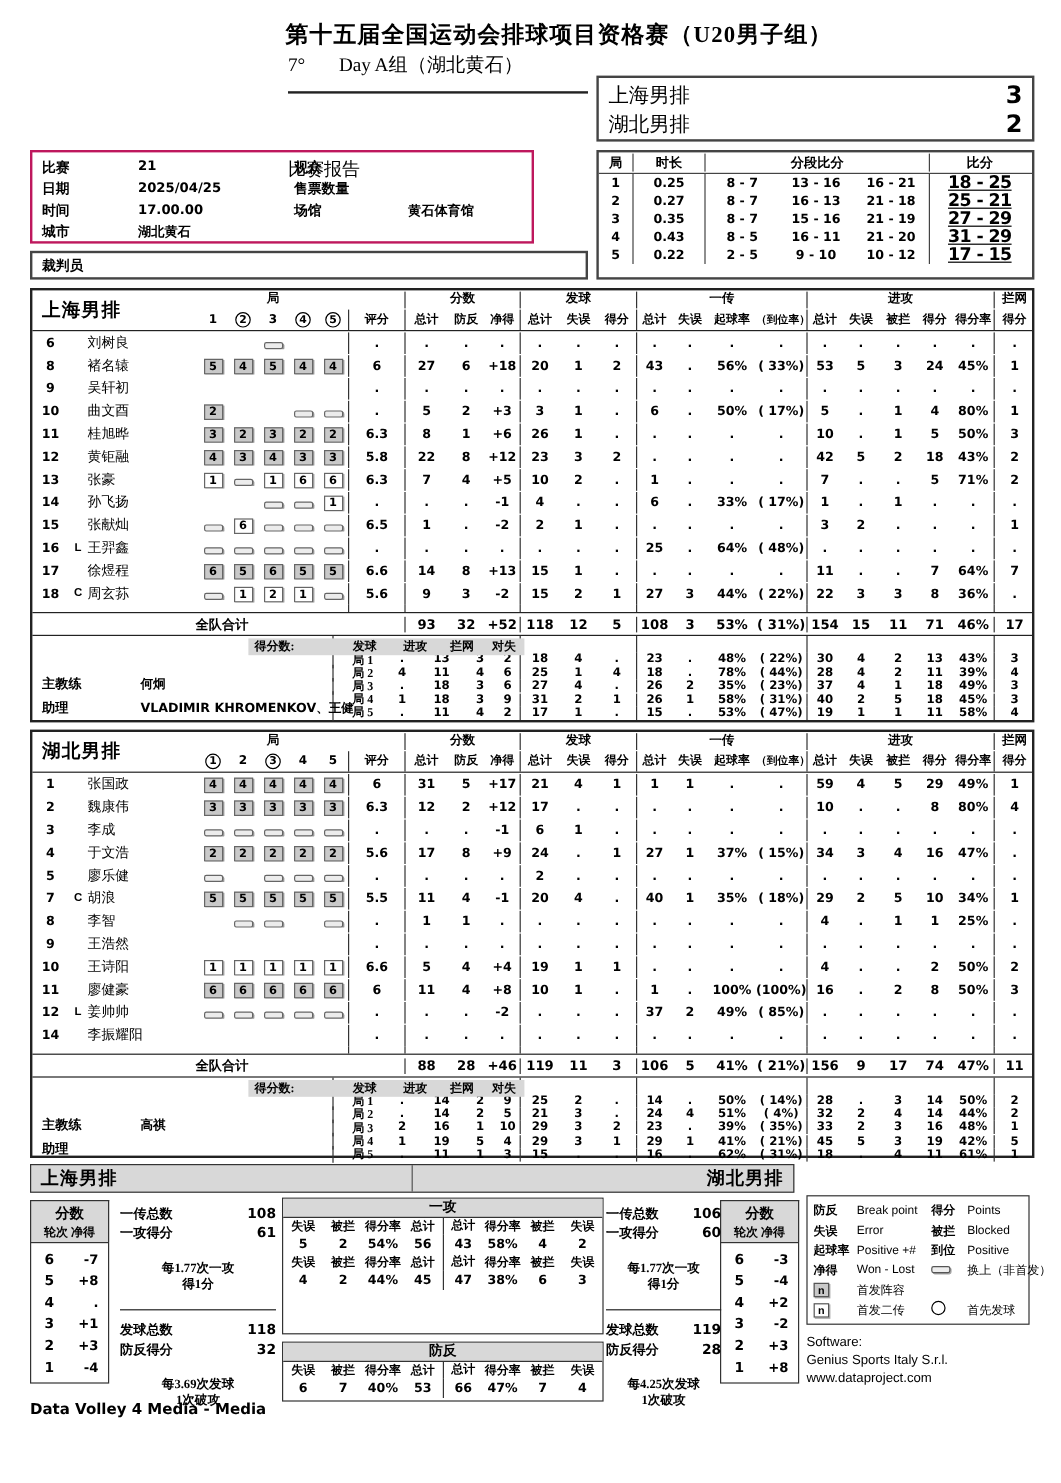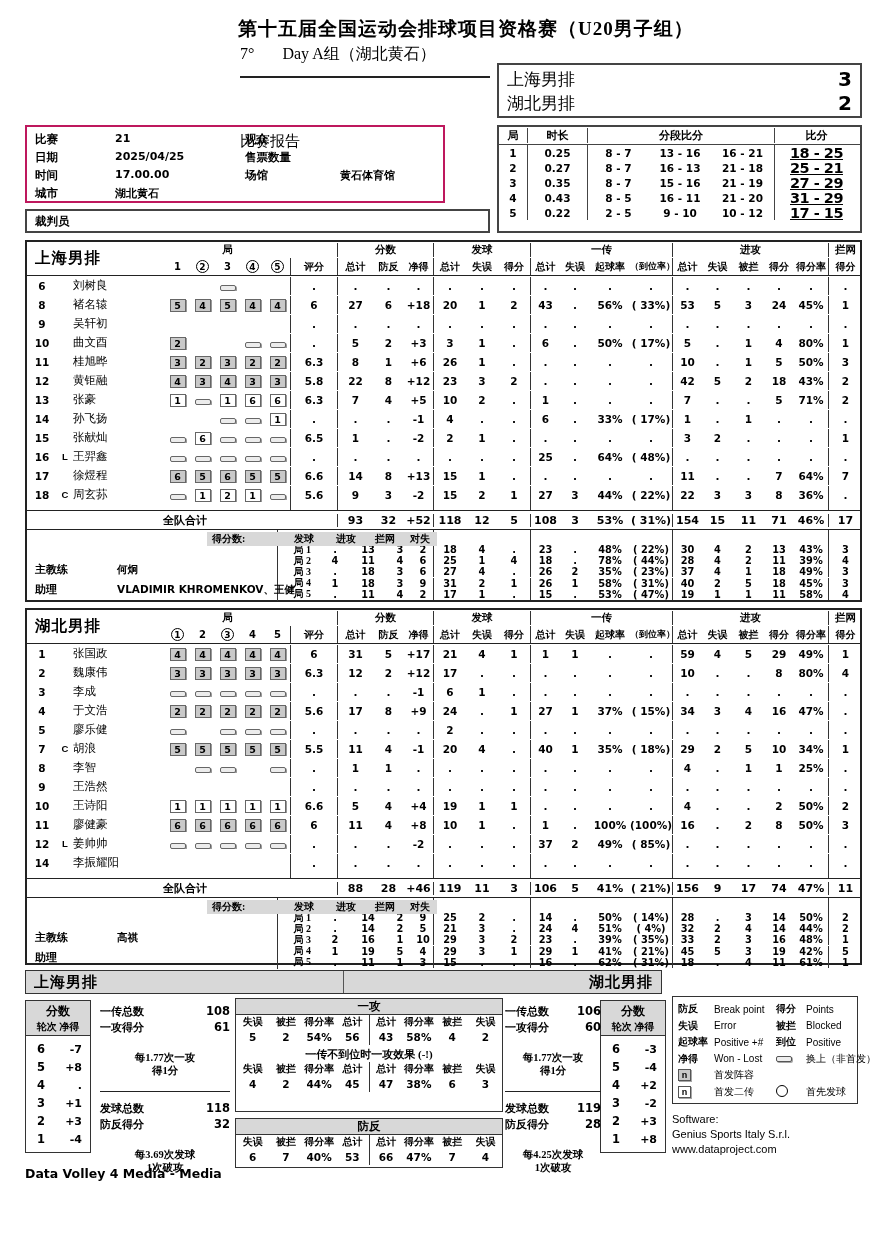--- a/index.html
+++ b/index.html
@@ -1643,21 +1643,20 @@
     <div class="ab-row ab-v">
       <div>5</div>
       <div>2</div>
       <div>54%</div>
       <div>56</div>
       <div class="mid">43</div>
       <div>58%</div>
       <div>4</div>
       <div>2</div>
     </div>
-    <div class="ab-sub">一传不到位时一攻效果 (-!)</div>
     <div class="ab-row ab-h">
       <div>失误</div>
       <div>被拦</div>
       <div>得分率</div>
       <div>总计</div>
       <div class="mid">总计</div>
       <div>得分率</div>
       <div>被拦</div>
       <div>失误</div>
     </div>

